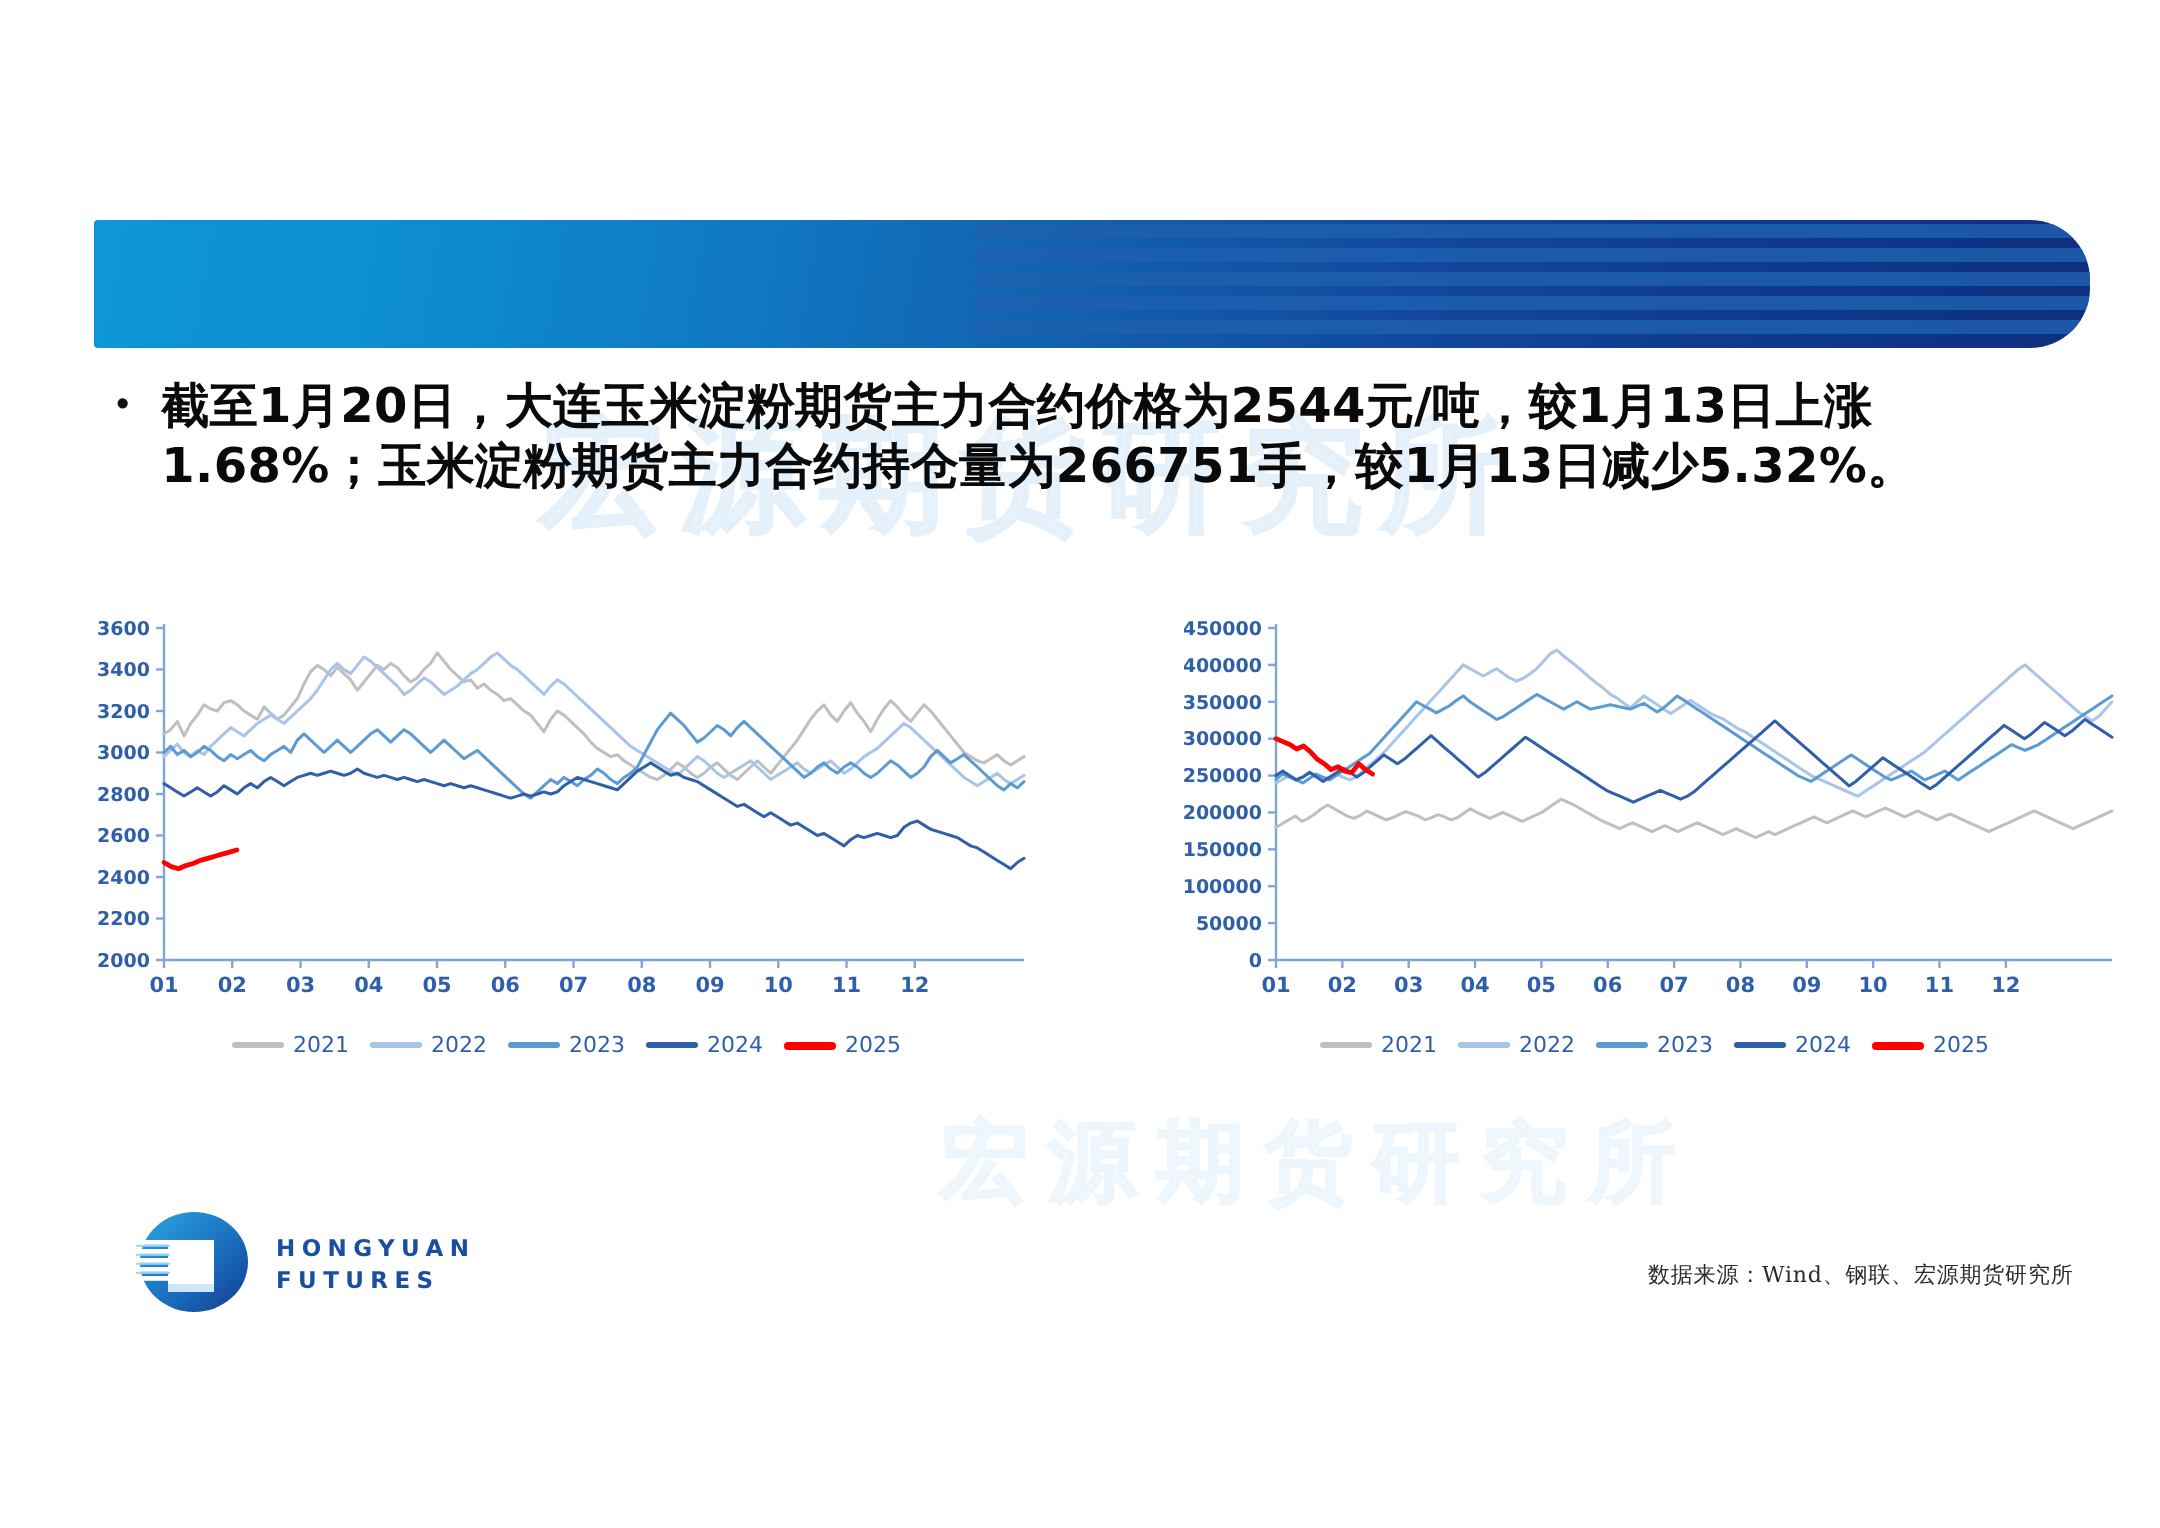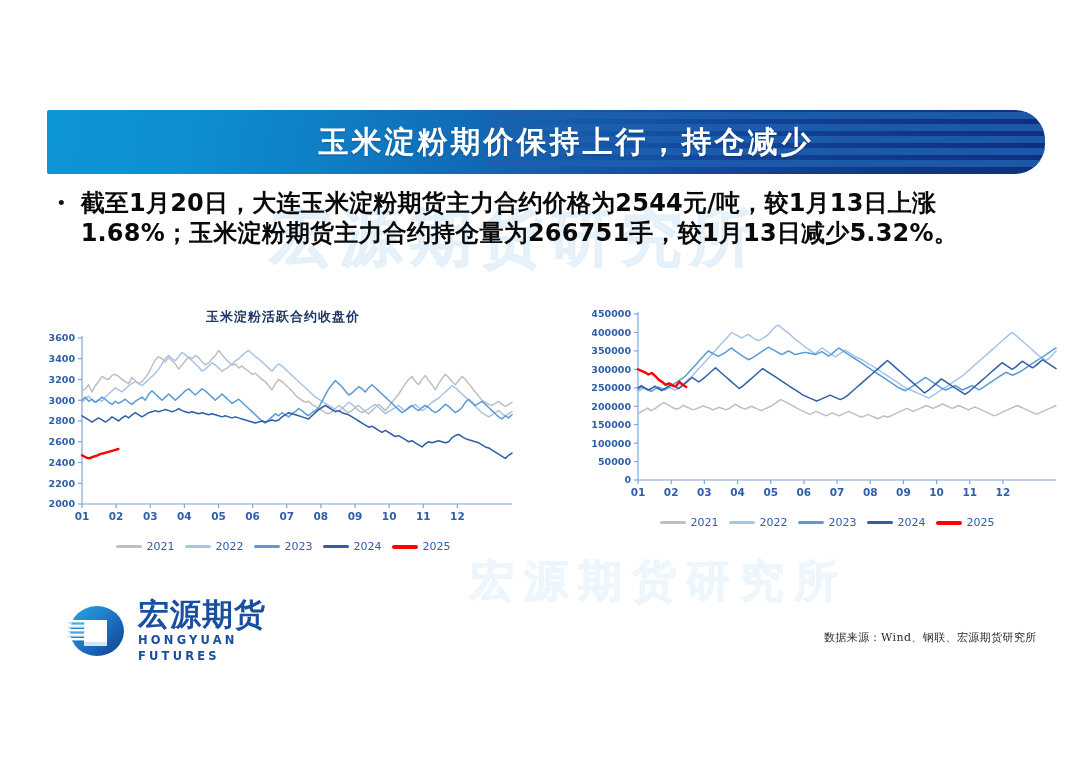--- a/index.html
+++ b/index.html
@@ -178,30 +178,28 @@
   <div class="watermark wm2">宏源期货研究所</div>
 
   <div class="banner">
     <div class="stripes">
       <div class="stripe" style="left:-40px;  top:2px;  width:560px;"></div>
       <div class="stripe" style="left:-40px;  top:14px; width:560px;"></div>
       <div class="stripe" style="left:-40px;  top:26px; width:560px;"></div>
       <div class="stripe" style="left:-40px;  top:38px; width:560px;"></div>
       <div class="stripe" style="left:-40px;  top:50px; width:560px;"></div>
     </div>
-    <div class="banner-title">玉米淀粉期价保持上行，持仓减少</div>
   </div>
 
   <div class="bullet-block">
     <span class="bullet-dot">•</span>
     <span class="bullet-text">截至1月20日，大连玉米淀粉期货主力合约价格为2544元/吨，较1月13日上涨1.68%；玉米淀粉期货主力合约持仓量为266751手，较1月13日减少5.32%。</span>
   </div>
 
   <div class="chart left">
-    <div class="chart-title">玉米淀粉活跃合约收盘价</div>
     <div class="plot-wrap">
       <svg id="svg-price" width="470" height="200" viewBox="0 0 470 200">
           <line x1="34" y1="4" x2="34" y2="172" stroke="#7ea6d8" stroke-width="1.2"></line>
           <line x1="34" y1="172" x2="464" y2="172" stroke="#7ea6d8" stroke-width="1.2"></line>
           <line x1="30" y1="172" x2="34" y2="172" stroke="#7ea6d8" stroke-width="1.2"></line>
           <text x="27" y="175.4" text-anchor="end" class="axis-label">2000</text>
           <line x1="30" y1="151.25" x2="34" y2="151.25" stroke="#7ea6d8" stroke-width="1.2"></line>
           <text x="27" y="154.65" text-anchor="end" class="axis-label">2200</text>
           <line x1="30" y1="130.5" x2="34" y2="130.5" stroke="#7ea6d8" stroke-width="1.2"></line>
           <text x="27" y="133.9" text-anchor="end" class="axis-label">2400</text>
@@ -372,20 +370,19 @@
         <rect x="0" y="35" width="19" height="2.4"></rect>
       </g>
       <g fill="#9ed2f0">
         <rect x="2" y="19.4" width="17" height="1"></rect>
         <rect x="2" y="23.9" width="17" height="1"></rect>
         <rect x="2" y="28.4" width="17" height="1"></rect>
         <rect x="2" y="32.9" width="17" height="1"></rect>
       </g>
     </svg>
     <div class="logo-text">
-      <div class="logo-cn">宏源期货</div>
       <div class="logo-en">HONGYUAN FUTURES</div>
     </div>
   </div>
 
   <div class="source-note">数据来源：Wind、钢联、宏源期货研究所</div>
 
 </div>
 
 </body></html>

